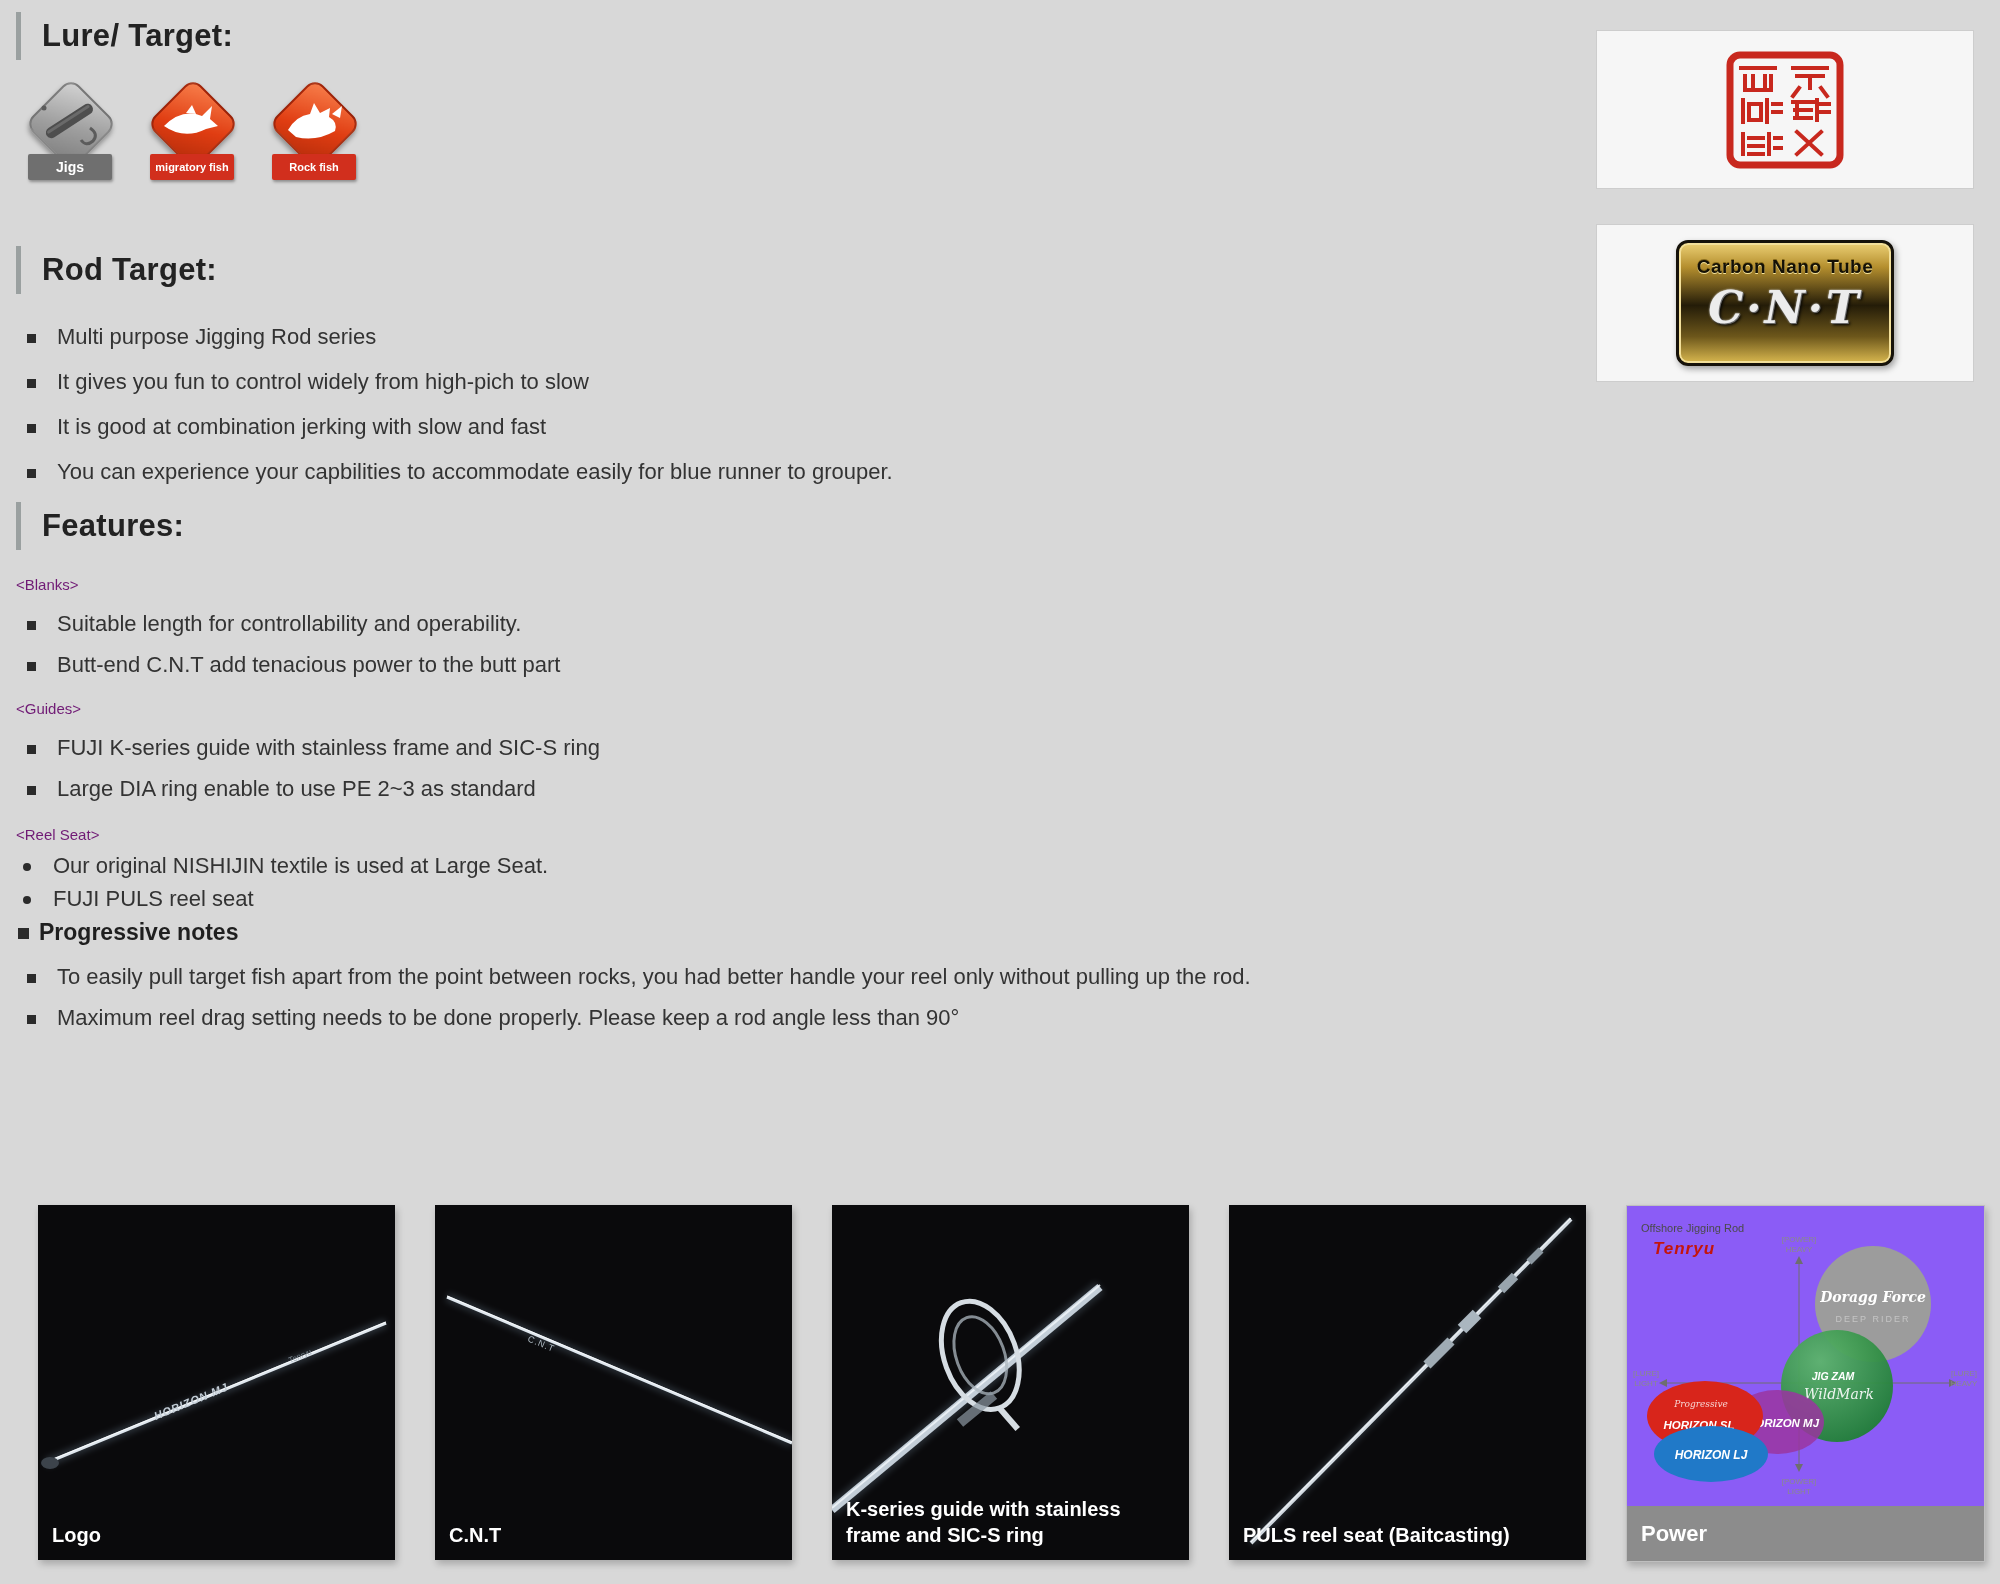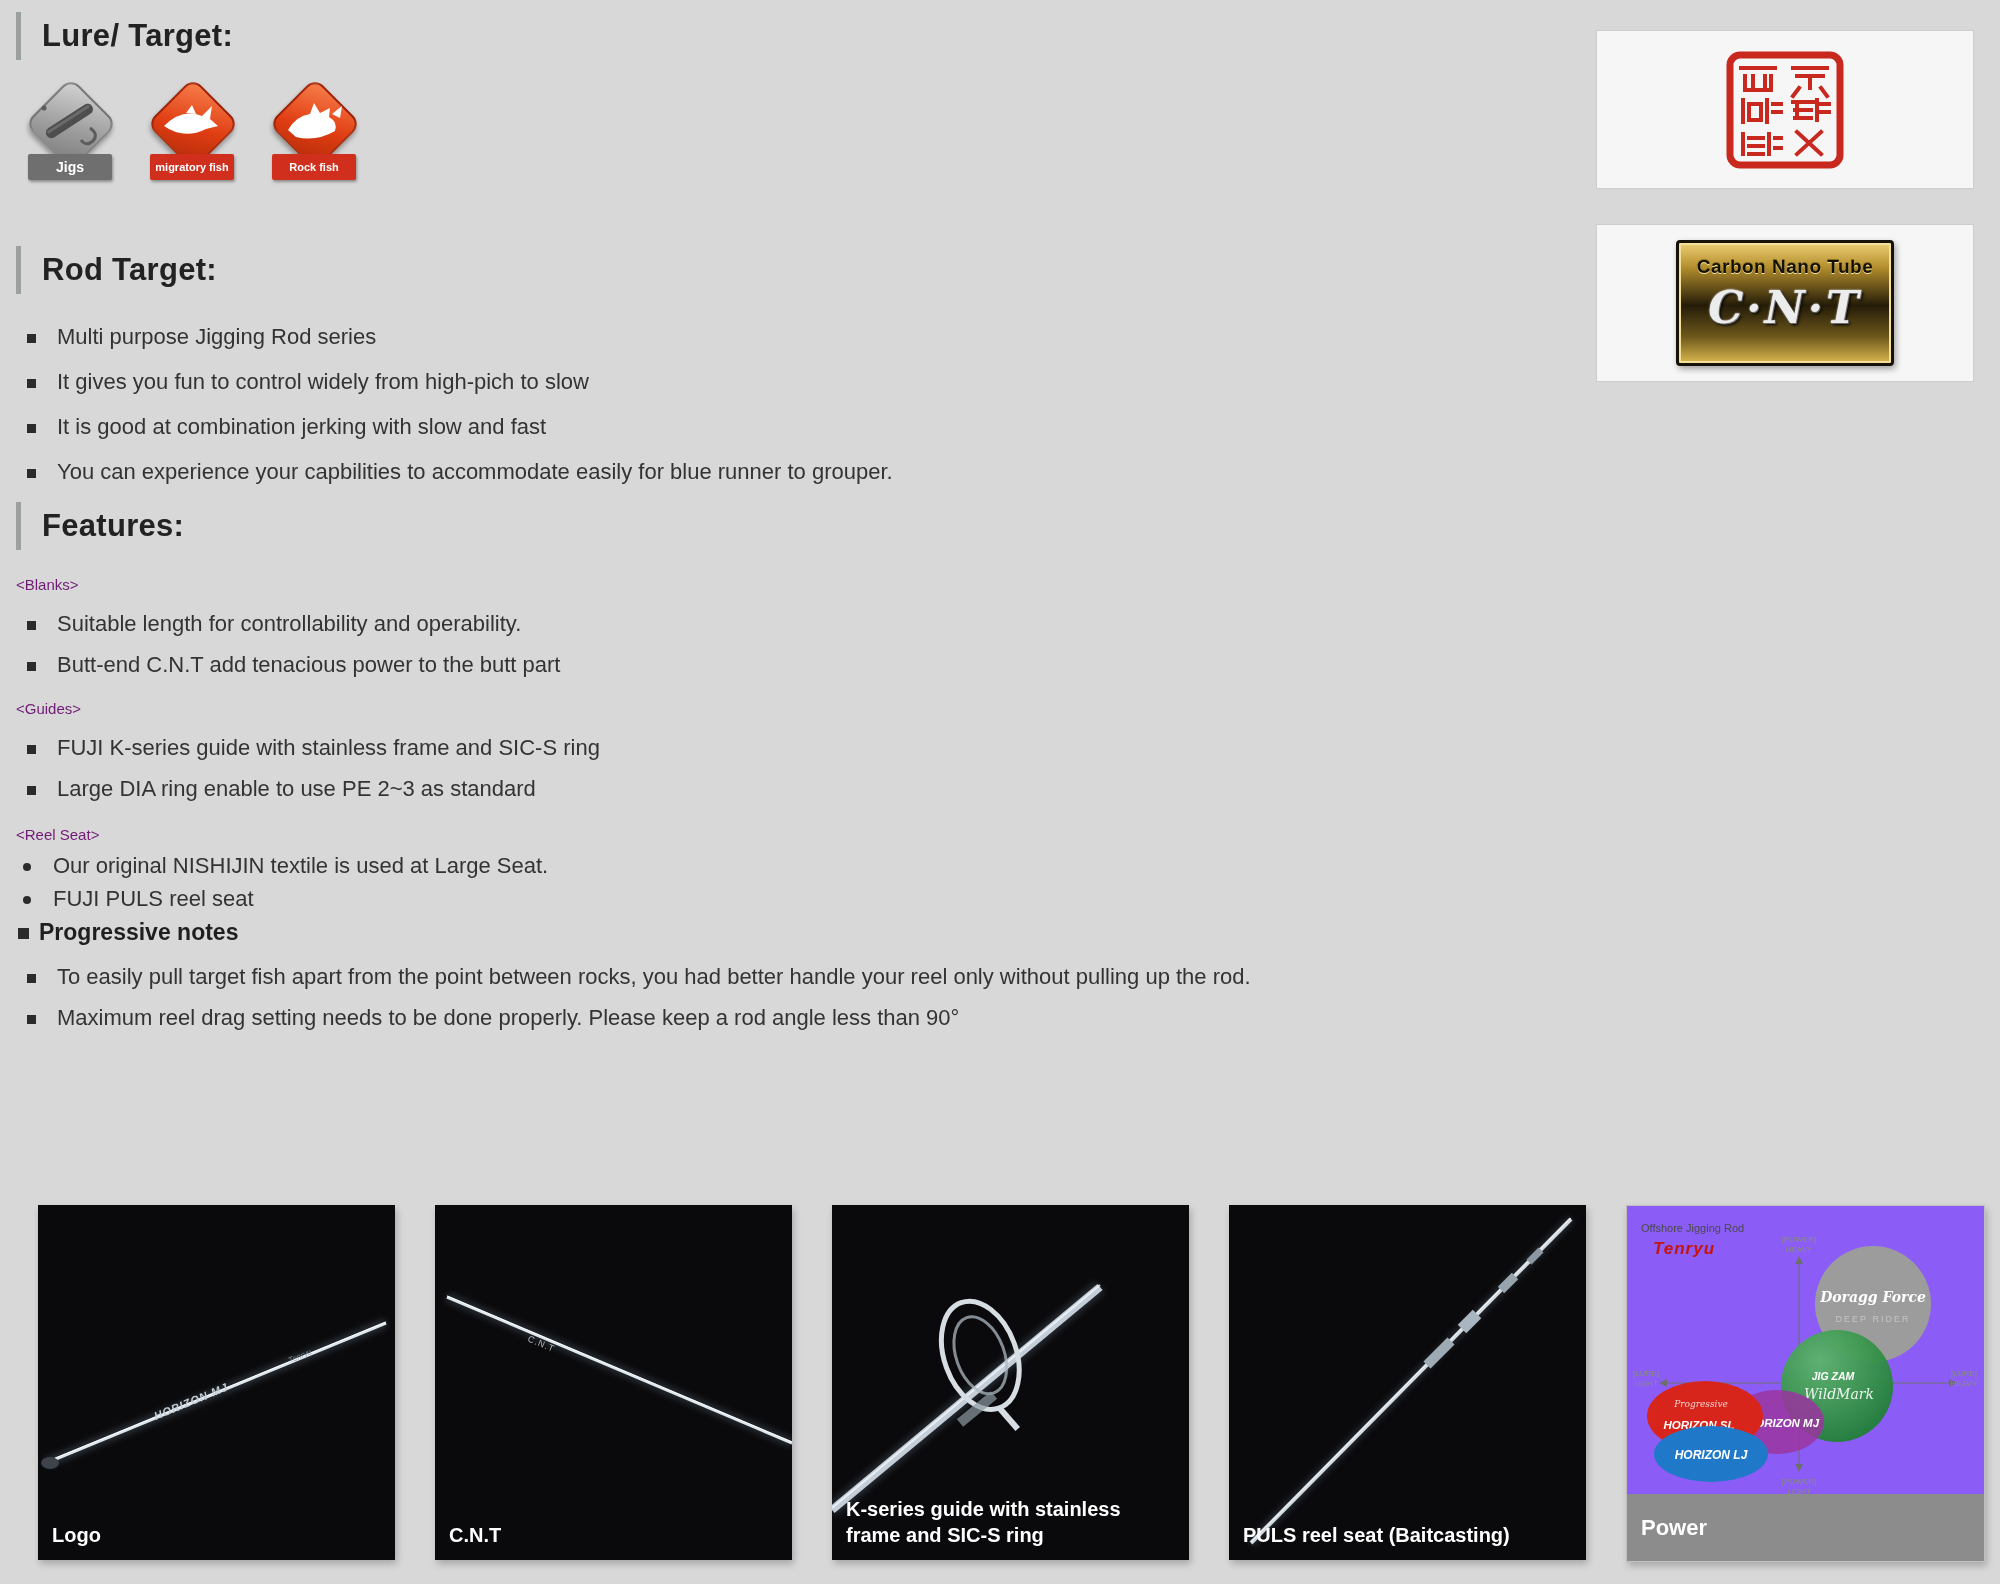--- a/index.html
+++ b/index.html
@@ -43,21 +43,21 @@
     color:#fff;font-weight:700;box-shadow:1px 2px 3px rgba(0,0,0,.35);white-space:nowrap;
   }
   .band.gray{background:#6f6f6f;font-size:14px;}
   .band.red{background:#d12f1d;font-size:11px;}
   
   .badge-panel{
     position:absolute;background:#f6f6f6;border:1px solid #cdcdcd;
     display:flex;align-items:center;justify-content:center;
   }
   .cnt-badge{
-    width:212px;height:120px;border-radius:4px;border:3px solid #16120a;
+    width:212px;height:120px;border-radius:12px;border:3px solid #16120a;
     background:linear-gradient(180deg,#ecd075 0%,#b58f2e 20%,#241c08 52%,#6d571b 78%,#d9b84f 100%);
     box-shadow:inset 0 0 0 2px #f3e09a,2px 3px 6px rgba(0,0,0,.35);
     display:flex;flex-direction:column;align-items:center;
   }
   .cnt-line1{
     margin-top:13px;font-size:19px;font-weight:700;color:#141005;
     text-shadow:0 1px 0 #f6e49a,0 -1px 0 #8a6d1c;letter-spacing:.5px;
   }
   .cnt-line2{
     margin-top:8px;font-family:"DejaVu Serif",serif;font-style:italic;font-weight:700;
@@ -67,21 +67,21 @@
   
   .gallery{position:absolute;left:38px;top:1205px;display:flex;gap:40px;}
   .panel{width:357px;height:355px;position:relative;box-shadow:2px 4px 7px rgba(0,0,0,.22);}
   .panel.photo{background:#0a0a0c;}
   .panel .caption{
     position:absolute;left:14px;bottom:12px;right:10px;
     color:#fff;font-weight:700;font-size:20px;line-height:1.3;
   }
   .panel.power{background:#8b5cf6;border:1px solid #bfbfbf;}
   .power-bar{
-    position:absolute;left:0;right:0;bottom:0;height:67px;background:#8c8c8c;
+    position:absolute;left:0;right:0;bottom:0;height:55px;background:#8c8c8c;
     display:flex;align-items:center;padding-left:14px;
     color:#fff;font-size:22px;font-weight:700;
   }
   svg text{font-family:"Liberation Sans",sans-serif;}
   svg text.serifit{font-family:"DejaVu Serif",serif;font-style:italic;}
 </style>
 </head>
 <body>
 
 <section style="position:absolute;left:16px;top:12px;">

